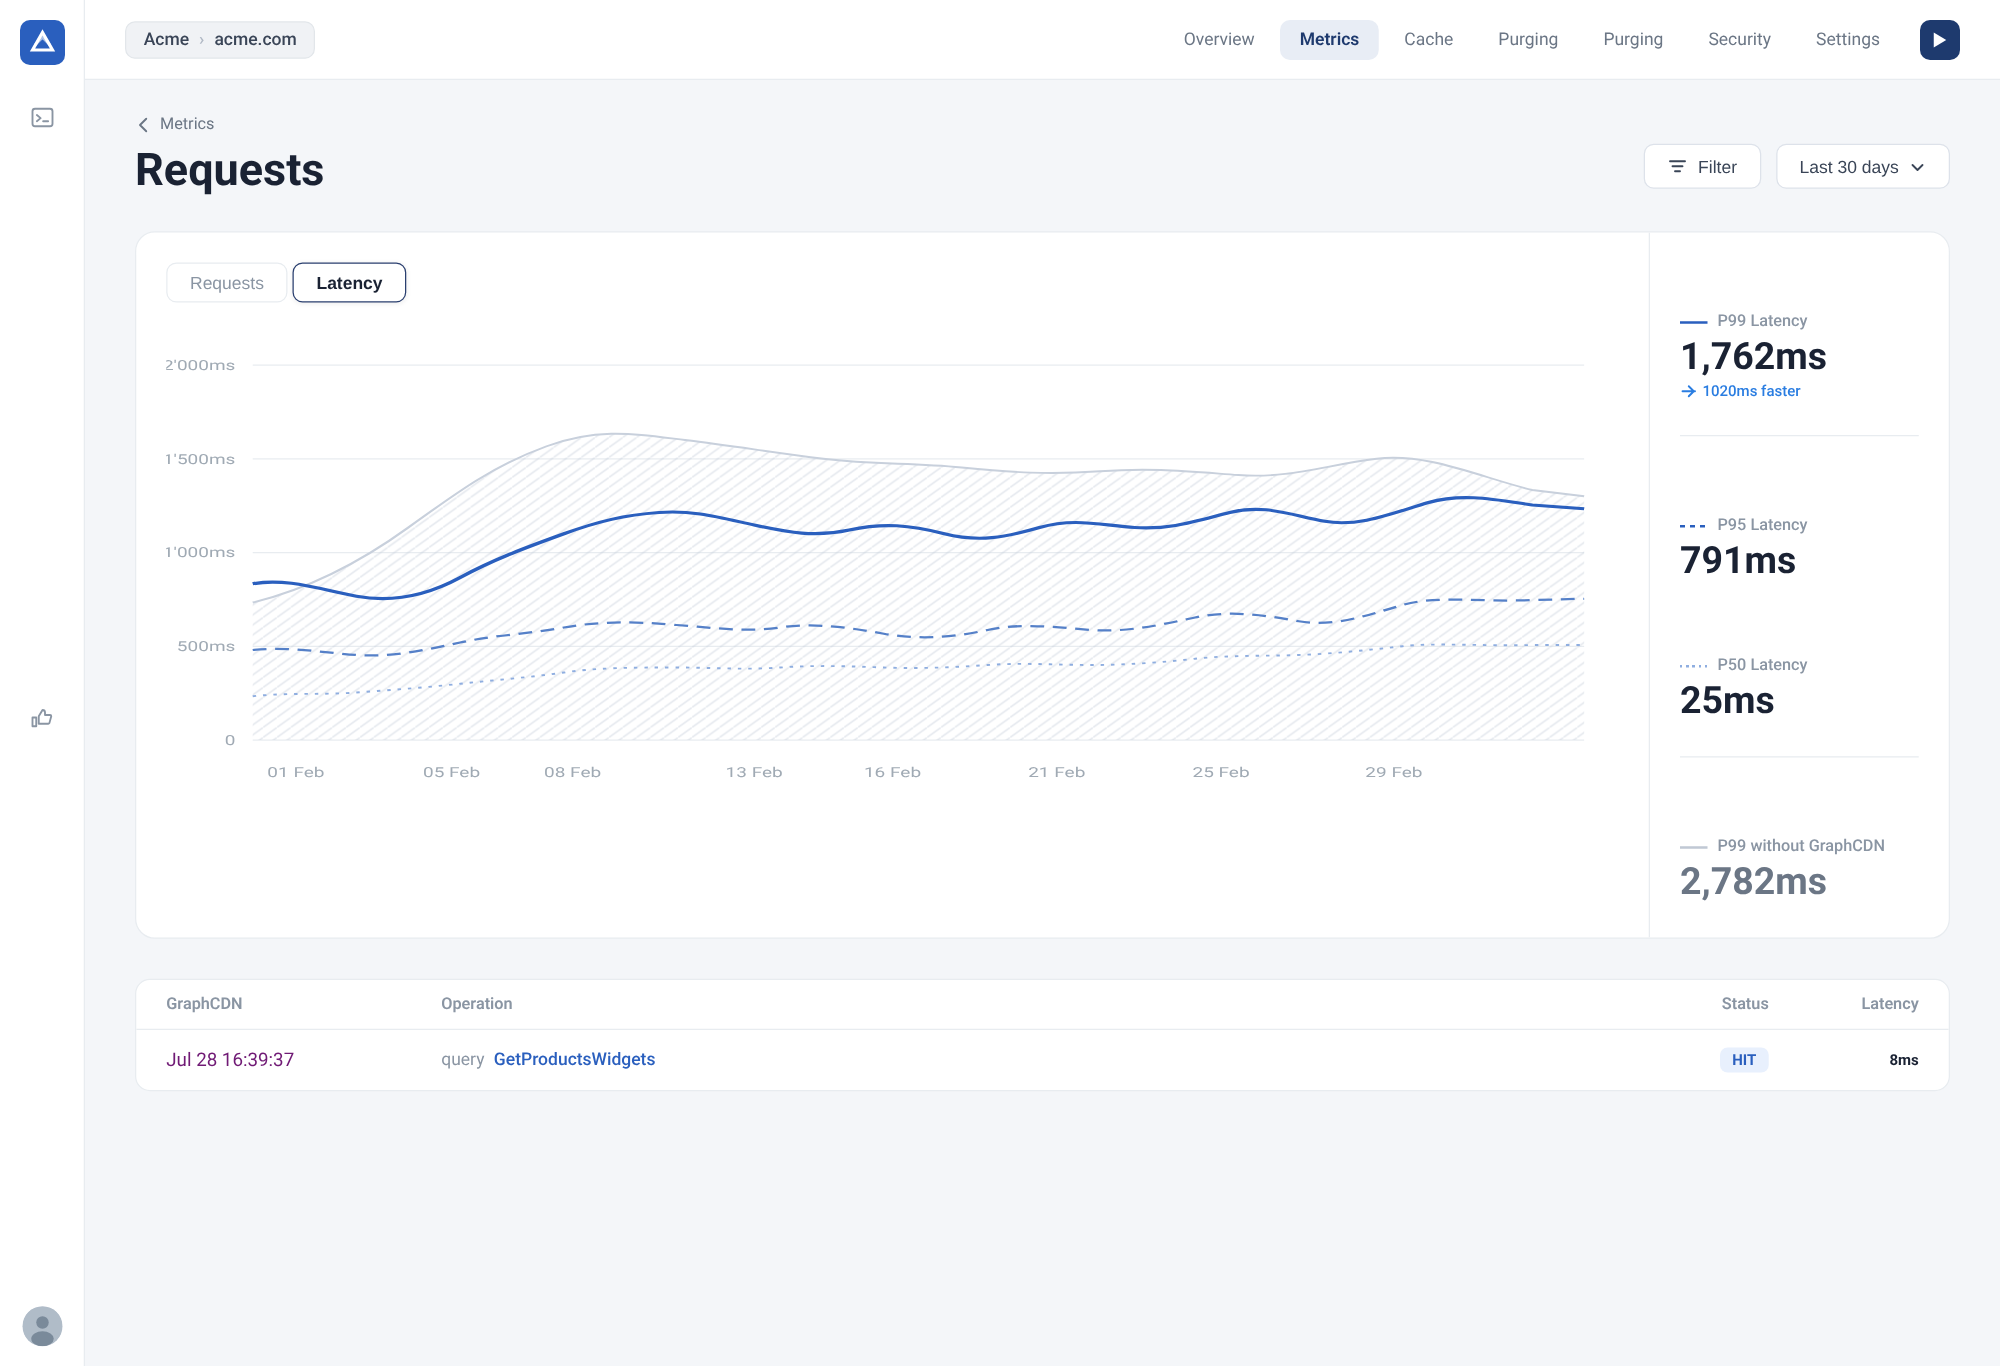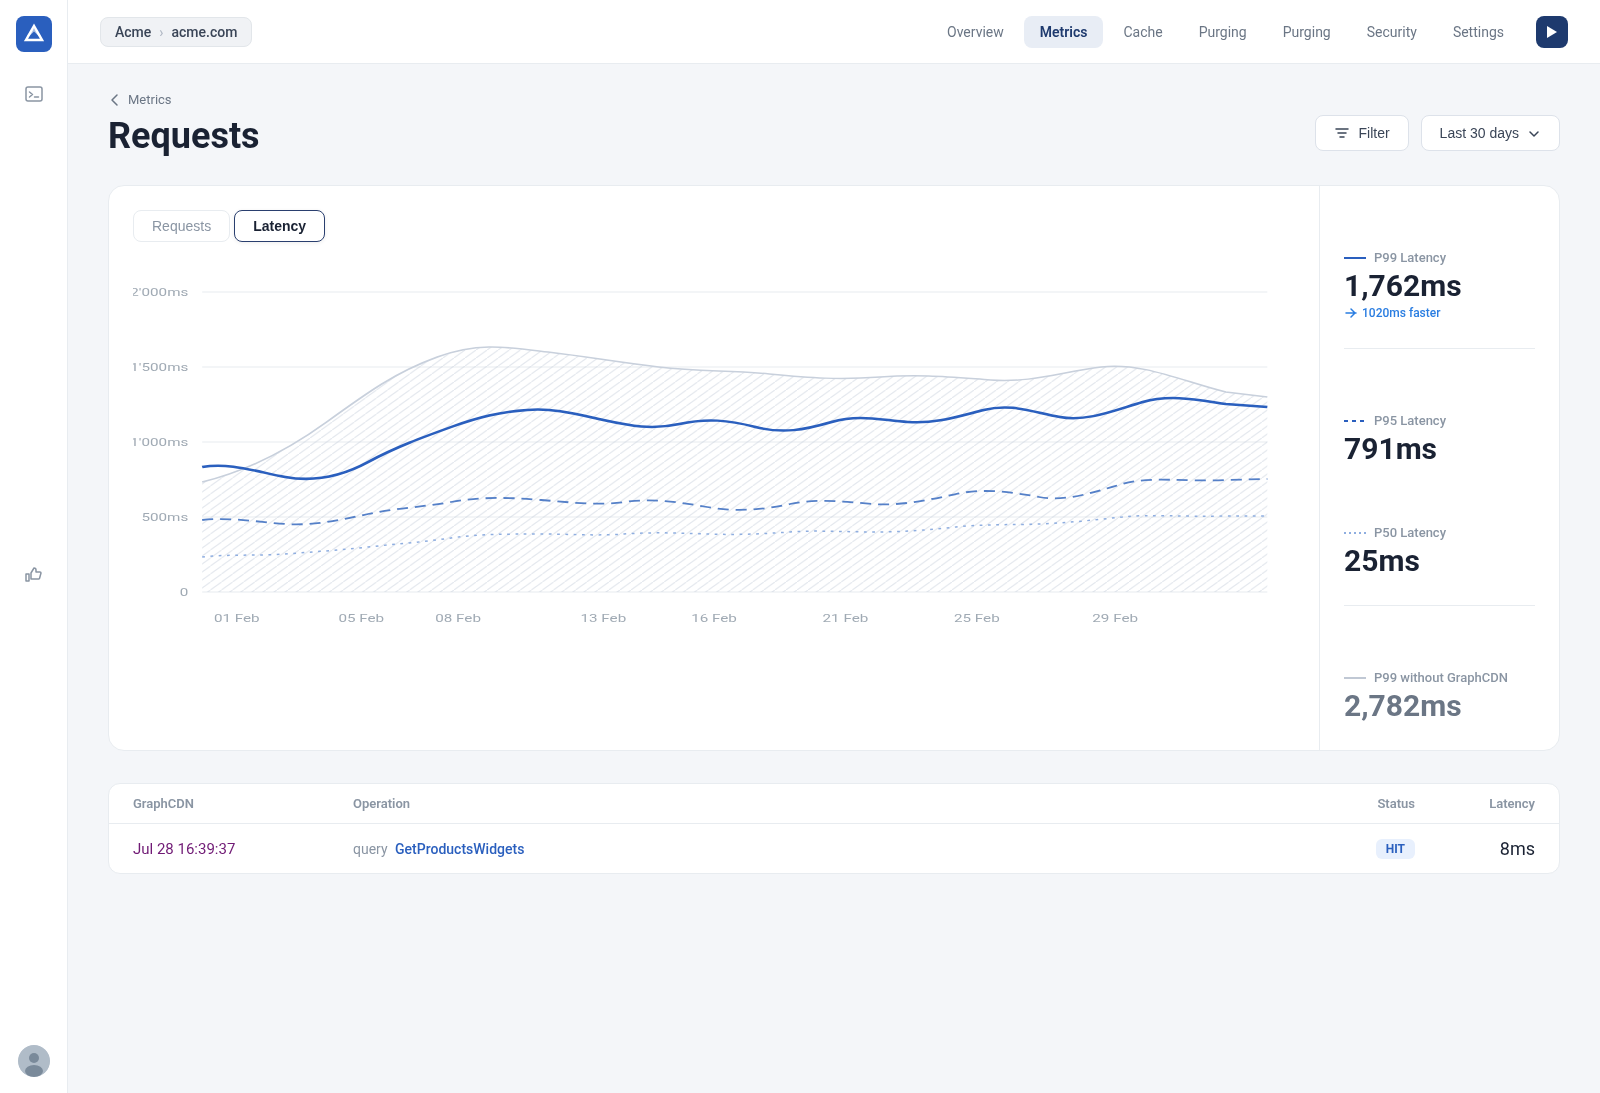--- a/index.html
+++ b/index.html
@@ -333,23 +333,23 @@
       justify-content: center;
       background: #e8f0fd;
       color: #2a5fbe;
       border-radius: 6px;
       font-size: 12px;
       font-weight: 700;
       padding: 3px 10px;
     }
     .latency-val {
       text-align: right;
-      font-size: 18px;
+      font-size: 12px;
       color: #1a2233;
-      font-weight: 400;
+      font-weight: 700;
     }
   </style>
 </head>
 <body>
 
 <div class="sidebar">
   <div class="sidebar-logo">
     <svg viewBox="0 0 36 36" width="36" height="36">
       <rect width="36" height="36" rx="8" fill="#2a5fbe"></rect>
       <path d="M10 24 L18 10 L26 24 Z" fill="none" stroke="white" stroke-width="2.5"></path>

